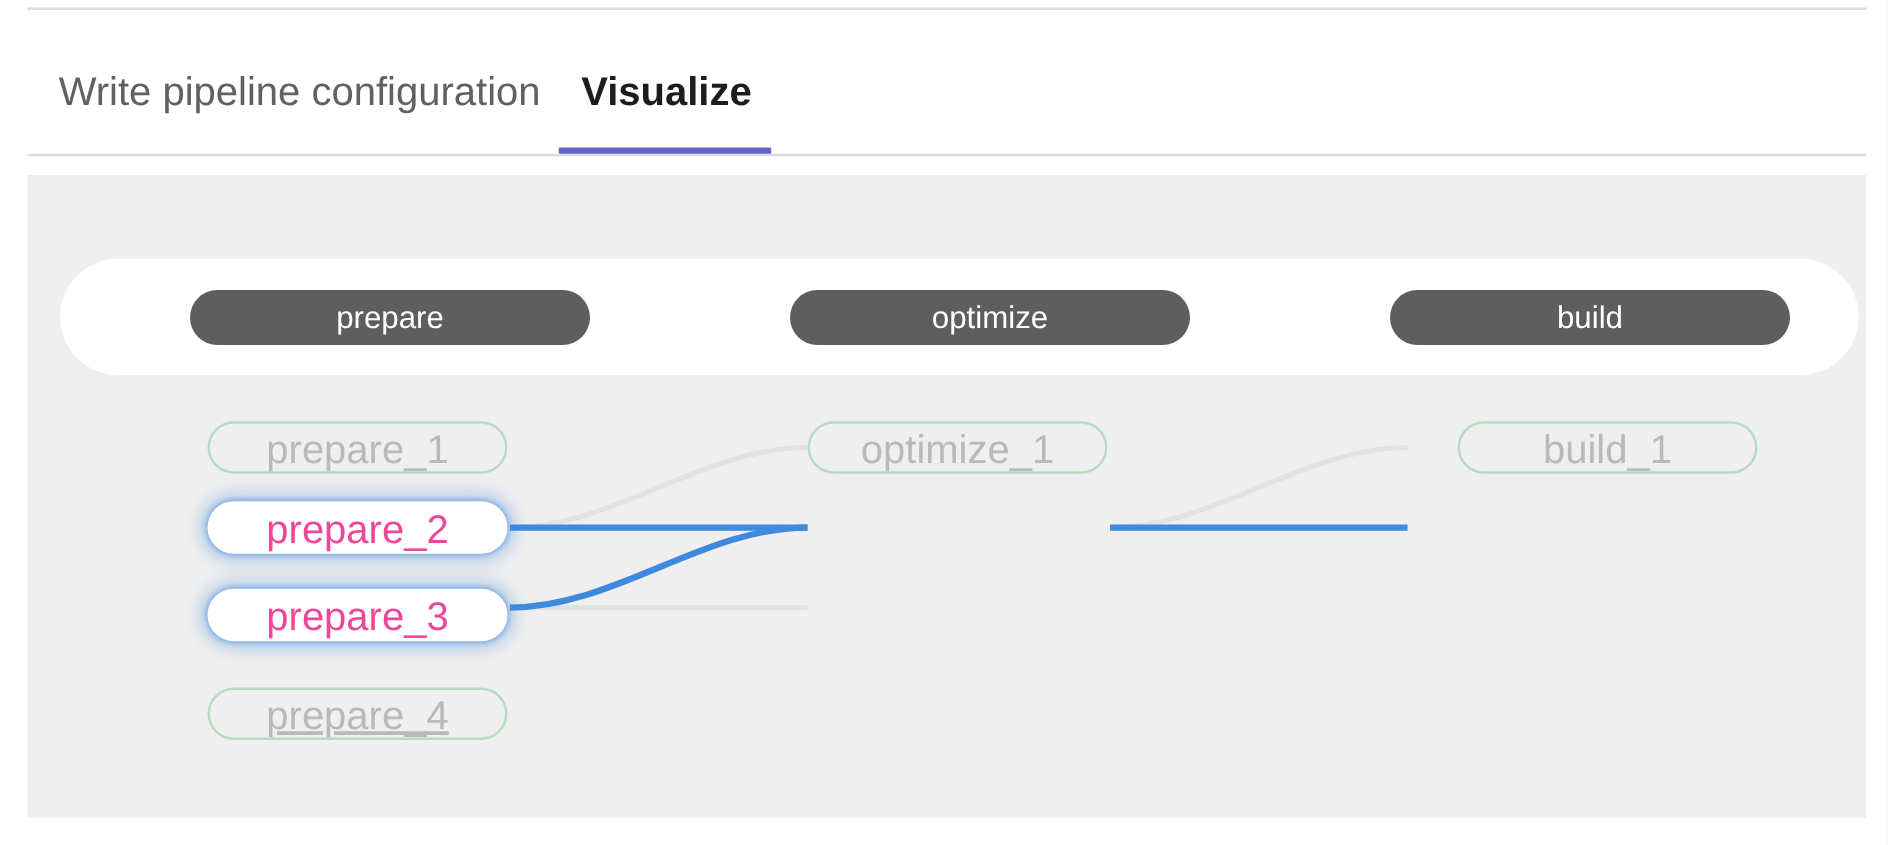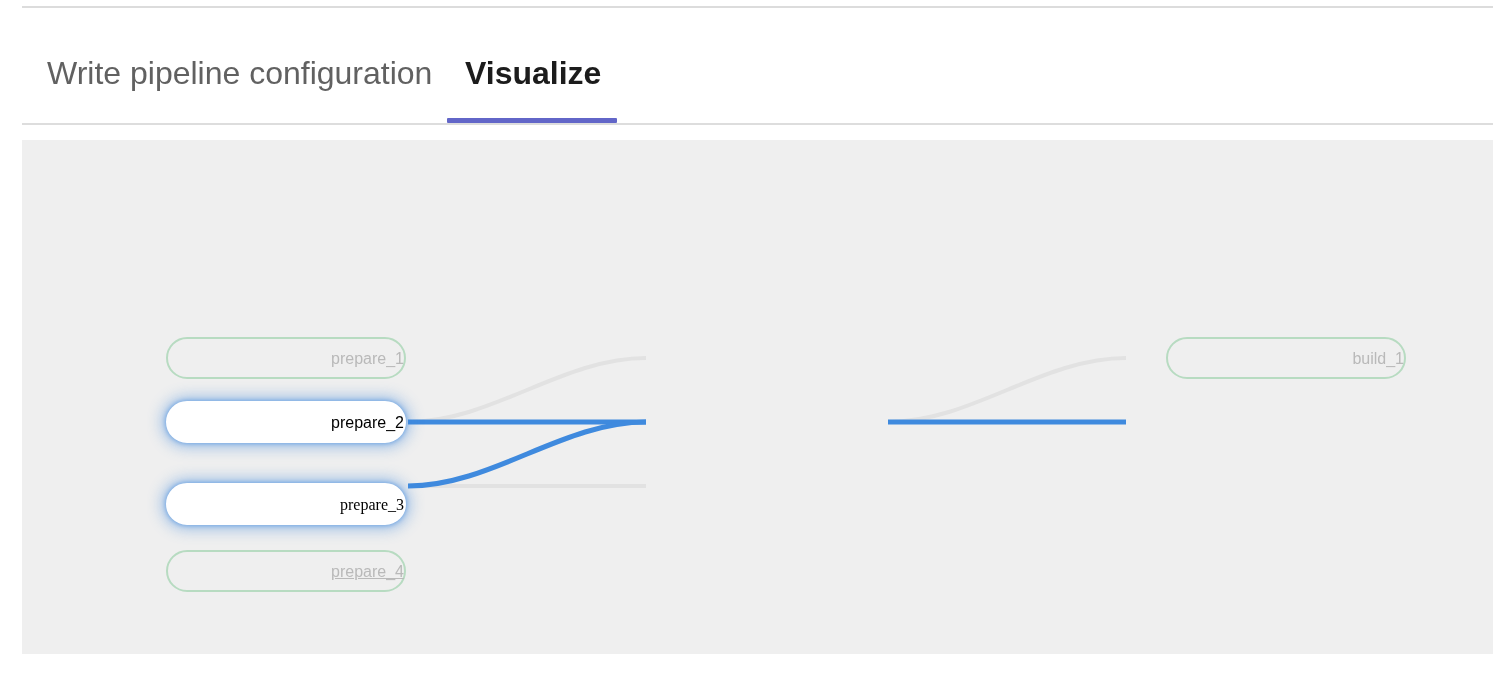--- a/index.html
+++ b/index.html
@@ -118,75 +118,81 @@
     height: 514px;
     pointer-events: none;
   }
 
   
   .node {
     position: absolute;
     width: 240px;
     height: 42px;
     border-radius: 21px;
-    font-size: 16px;
+    font-size: 32px;
     line-height: 40px;
-    text-align: right;
+    text-align: center;
     white-space: nowrap;
     cursor: pointer;
     user-select: none;
   }
   .node.dim {
     background: transparent;
     border: 2px solid #b7dbc1;
     color: #b9b9b9;
   }
   .node.active {
     background: #ffffff;
     border: 2px solid #ffffff;
-    color: #000000;
+    color: #ec4899;
     box-shadow: 0 0 14px 5px rgba(66,138,222,0.42),
                 0 0 4px 1px rgba(66,138,222,0.55);
   }
   
   .col0 { left: 144px; }
   .col1 { left: 624px; }
   .col2 { left: 1144px; }
   
   .row0 { top: 197px; }
   .row1 { top: 261px; }
-  .row2 { top: 343px; font-family: Liberation Serif, serif; }
+  .row2 { top: 331px; }
   .row3 { top: 410px; text-decoration: underline; }
 </style>
 </head>
 <body>
 
 <div class="top-rule"></div>
 
 <div class="tabbar">
   <button class="tab tab-write">Write pipeline configuration</button>
   <button class="tab tab-visualize">Visualize</button>
   <div class="tab-underline"></div>
 </div>
 
 <div class="canvas">
 
+  <div class="stage-bar">
+    <div class="stage-pill s0">prepare</div>
+    <div class="stage-pill s1">optimize</div>
+    <div class="stage-pill s2">build</div>
+  </div>
 
   <svg class="edges" viewBox="0 0 1471 514" preserveAspectRatio="none">
 
     <path d="M 386 282 C 470 282 540 218 624 218" fill="none" stroke="#e2e2e2" stroke-width="4"></path>
     <path d="M 386 346 C 470 346 540 346 624 346" fill="none" stroke="#e2e2e2" stroke-width="4"></path>
     <path d="M 866 282 C 950 282 1020 218 1104 218" fill="none" stroke="#e2e2e2" stroke-width="4"></path>
 
     <path d="M 386 282 L 624 282" fill="none" stroke="#3f8ade" stroke-width="5"></path>
     <path d="M 386 346 C 470 346 540 282 624 282" fill="none" stroke="#3f8ade" stroke-width="5"></path>
     <path d="M 866 282 L 1104 282" fill="none" stroke="#3f8ade" stroke-width="5"></path>
   </svg>
 
   <div class="node dim col0 row0">prepare_1</div>
   <div class="node active col0 row1">prepare_2</div>
   <div class="node active col0 row2">prepare_3</div>
   <div class="node dim col0 row3">prepare_4</div>
 
+  <div class="node dim col1 row0">optimize_1</div>
 
   <div class="node dim col2 row0">build_1</div>
 
 </div>
 
 </body></html>

